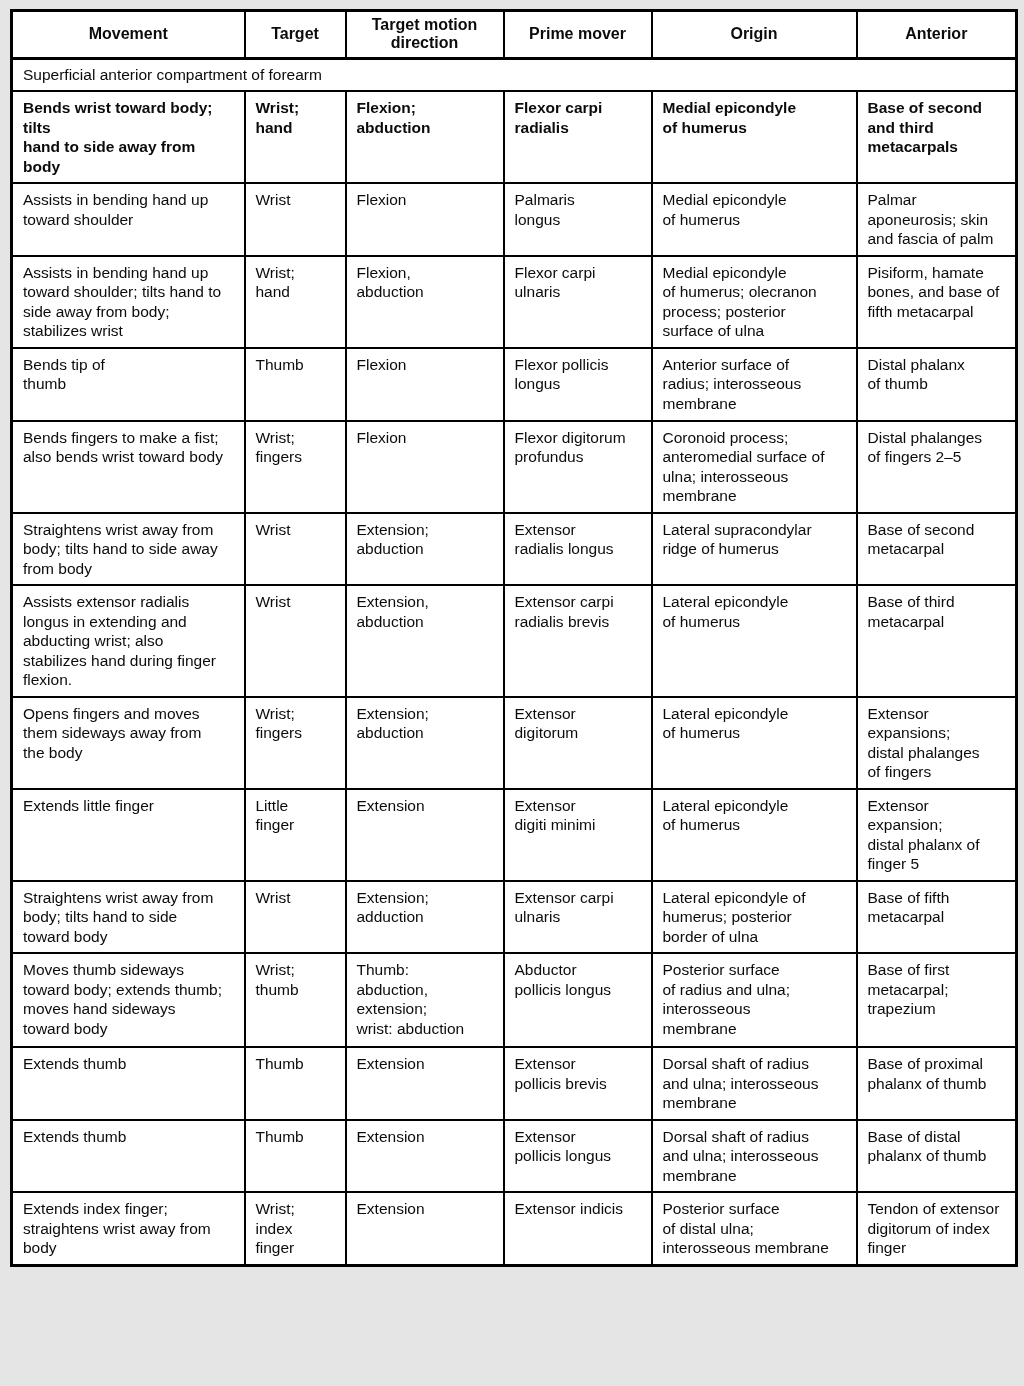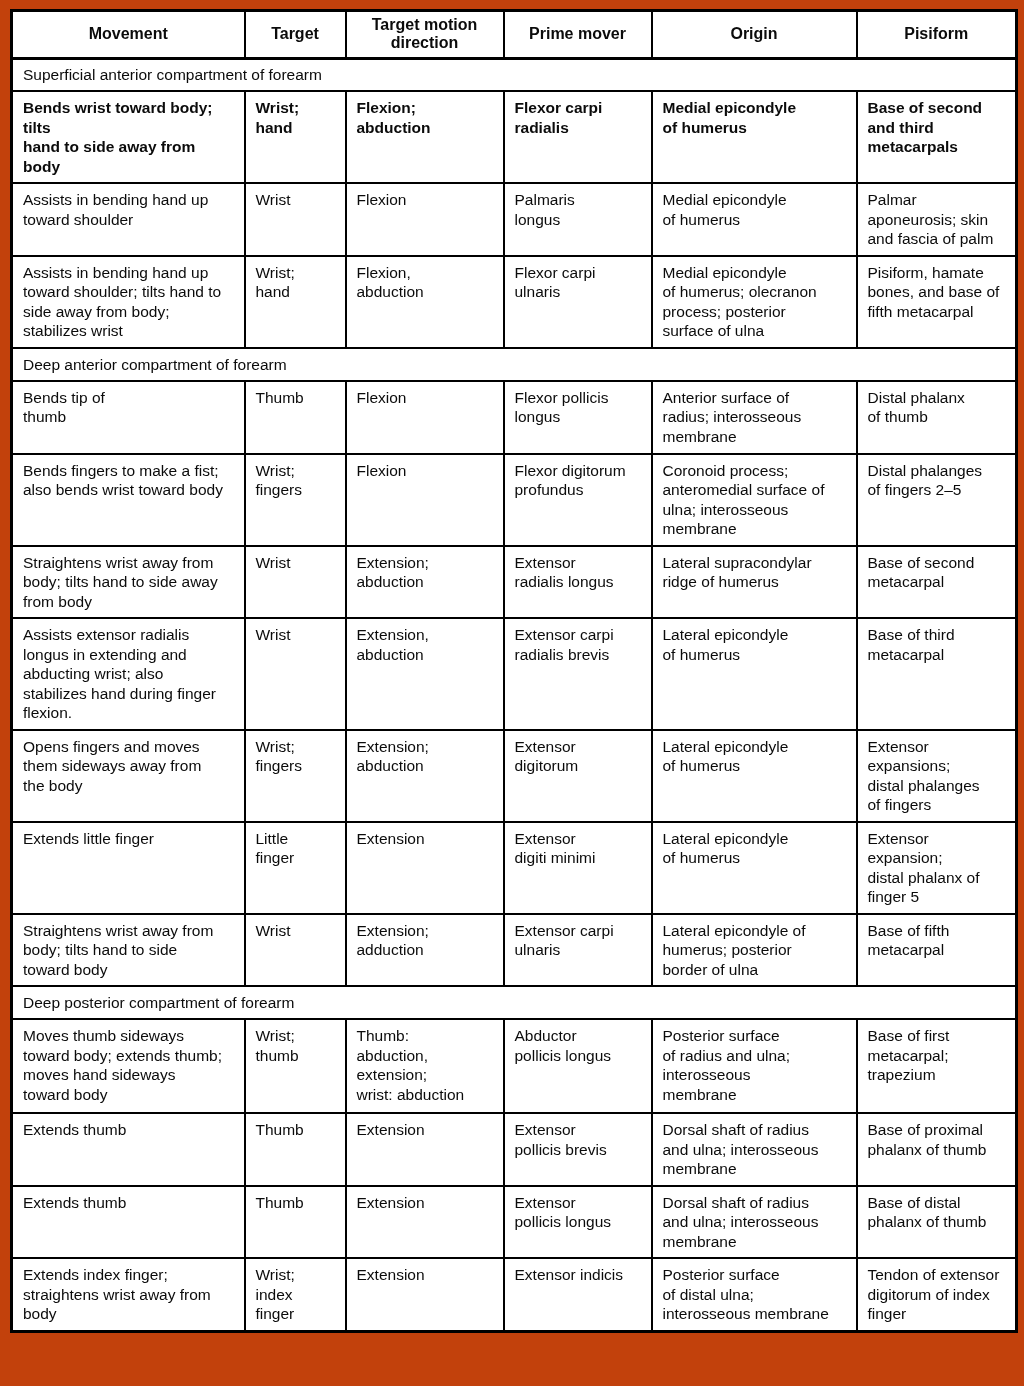--- a/index.html
+++ b/index.html
@@ -5,21 +5,21 @@
   html, body {
     margin: 0; padding: 0;
     background: #fdfdfd;
   }
   .page {
     width: 1024px; height: 1386px;
     box-sizing: border-box;
     padding: 9px 0 0 10px;
     font-family: "Liberation Sans", "DejaVu Sans", sans-serif;
     color: #0b0b0b;
-    background: #c2410c;
+    background: #e5e5e5;
   }
   table.muscles {
     border-collapse: collapse;
     table-layout: fixed;
     width: 1005px;
     background: #ffffff;
     border: 3px solid #000;
   }
   th, td {
     border: 2px solid #000;
@@ -60,21 +60,21 @@
         <col style="width:160px">
     </colgroup>
     <thead>
         <tr style="height: 46px;">
           <th>Movement</th>
           <th>Target</th>
           <th>Target motion
 direction</th>
           <th>Prime mover</th>
           <th>Origin</th>
-          <th>Pisiform</th>
+          <th>Anterior</th>
         </tr>
       </thead>
     <tbody>
         <tr style="height: 33px;">
           <td colspan="6" class="section">Superficial anterior compartment of forearm</td>
         </tr>
         <tr style="height: 68px; font-weight: bold;">
           <td>Bends wrist toward body; tilts
 hand to side away from body</td>
           <td>Wrist;
@@ -114,23 +114,20 @@
           <td>Flexor carpi
 ulnaris</td>
           <td>Medial epicondyle
 of humerus; olecranon
 process; posterior
 surface of ulna</td>
           <td>Pisiform, hamate
 bones, and base of
 fifth metacarpal</td>
         </tr>
-        <tr style="height: 33px;">
-          <td colspan="6" class="section">Deep anterior compartment of forearm</td>
-        </tr>
         <tr style="height: 64px;">
           <td>Bends tip of
 thumb</td>
           <td>Thumb</td>
           <td>Flexion</td>
           <td>Flexor pollicis
 longus</td>
           <td>Anterior surface of
 radius; interosseous
 membrane</td>
@@ -220,23 +217,20 @@
           <td>Wrist</td>
           <td>Extension;
 adduction</td>
           <td>Extensor carpi
 ulnaris</td>
           <td>Lateral epicondyle of
 humerus; posterior
 border of ulna</td>
           <td>Base of fifth
 metacarpal</td>
-        </tr>
-        <tr style="height: 33px;">
-          <td colspan="6" class="section">Deep posterior compartment of forearm</td>
         </tr>
         <tr style="height: 94px;">
           <td>Moves thumb sideways
 toward body; extends thumb;
 moves hand sideways
 toward body</td>
           <td>Wrist;
 thumb</td>
           <td>Thumb:
 abduction,

